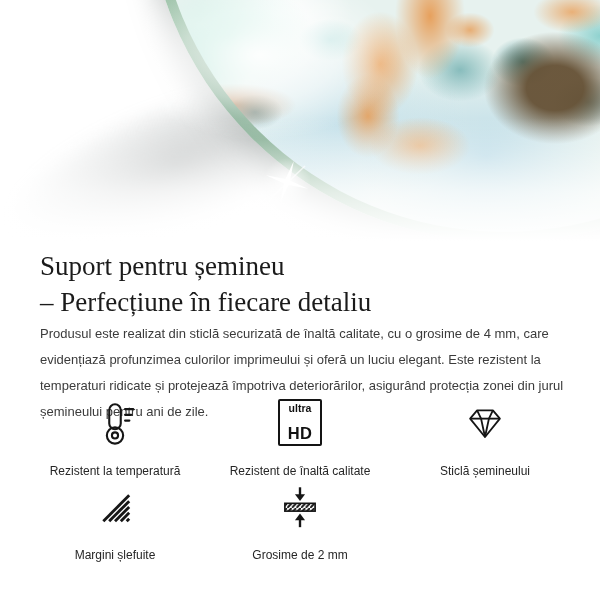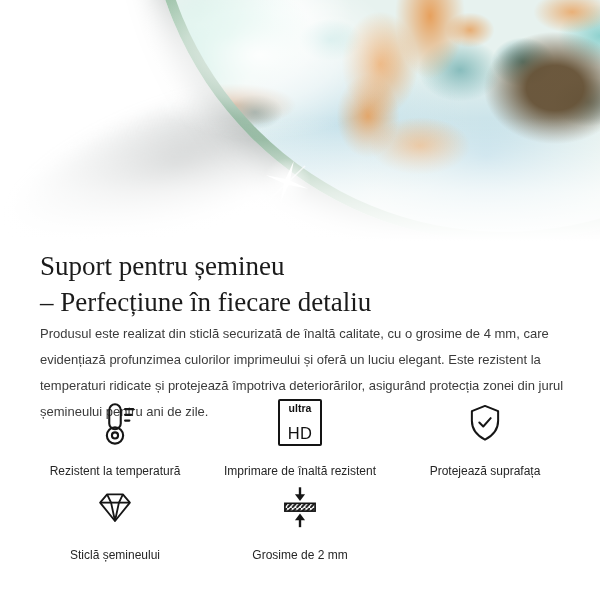--- a/index.html
+++ b/index.html
@@ -69,21 +69,21 @@
     display:grid;grid-template-columns:150px 220px 150px;grid-auto-rows:80px;row-gap:4px;
   }
   .feature{display:flex;flex-direction:column;align-items:center;justify-content:flex-start;}
   .icon-box{height:50px;display:flex;align-items:center;justify-content:flex-end;}
   .feature-label{font-size:12px;color:#262626;margin-top:17px;white-space:nowrap;}
   .hd-box{
     border:2.5px solid #141414;border-radius:2px;padding:2px 4px 3px;text-align:center;
     color:#111;min-width:32px;
   }
   .hd-top{display:block;font-size:10.5px;font-weight:600;line-height:11px;}
-  .hd-bottom{display:block;font-size:16.5px;font-weight:400;line-height:16px;letter-spacing:.3px;margin-top:11px;}
+  .hd-bottom{display:block;font-size:16.5px;font-weight:700;line-height:16px;letter-spacing:.3px;margin-top:11px;}
   svg.fico{display:block;}
 </style>
 </head>
 <body>
 
 <div id="app">
 
   <div class="hero">
     <div class="disc-shadow"></div>
     <div class="glass-disc">
@@ -130,45 +130,48 @@
       <div class="feature-label">Rezistent la temperatură</div>
     </div>
 
     <div class="feature">
       <div class="icon-box">
         <div class="hd-box">
           <span class="hd-top">ultra</span>
           <span class="hd-bottom">HD</span>
         </div>
       </div>
-      <div class="feature-label">Imprimare de înaltă rezistent</div>
+      <div class="feature-label">Rezistent de înaltă calitate</div>
     </div>
 
-    <div class="feature">
-      <div class="icon-box">
-        <svg class="fico" width="42" height="42" viewBox="0 0 48 48" fill="none" stroke="#161616" stroke-width="2.3" stroke-linecap="round" stroke-linejoin="round">
-          <path d="M24 4.5 L39 10.5 V21.5 C39 31.5 33 38.5 24 43 C15 38.5 9 31.5 9 21.5 V10.5 Z"></path>
-          <polyline points="17.5,23.5 22,28 30.5,18.5"></polyline>
-        </svg>
-      </div>
-      <div class="feature-label">Protejează suprafața</div>
-    </div>
 
     <div class="feature">
       <div class="icon-box">
         <svg class="fico" width="42" height="42" viewBox="0 0 48 48" fill="none" stroke="#161616" stroke-width="2.1" stroke-linejoin="round">
           <path d="M15 9.5 H33 L41 19 L24 40 L7 19 Z"></path>
           <line x1="7" y1="19" x2="41" y2="19"></line>
           <path d="M15 9.5 L19.5 19 L24 40"></path>
           <path d="M33 9.5 L28.5 19 L24 40"></path>
         </svg>
       </div>
       <div class="feature-label">Sticlă șemineului</div>
     </div>
 
+    <div class="feature">
+      <div class="icon-box">
+        <svg class="fico" width="40" height="40" viewBox="0 0 48 48" stroke="#161616" stroke-width="3.4">
+          <line x1="10" y1="41" x2="41" y2="10"></line>
+          <line x1="17" y1="41" x2="41" y2="17"></line>
+          <line x1="24" y1="41" x2="41" y2="24"></line>
+          <line x1="31" y1="41" x2="41" y2="31"></line>
+          <line x1="38" y1="41" x2="41" y2="38"></line>
+        </svg>
+      </div>
+      <div class="feature-label">Margini șlefuite</div>
+    </div>
 
     <div class="feature">
       <div class="icon-box">
         <svg class="fico" width="44" height="44" viewBox="0 0 48 48">
           <defs>
             <pattern id="hatch" patternUnits="userSpaceOnUse" width="5" height="5">
               <path d="M-1 6 L6 -1" stroke="#161616" stroke-width="2.2"></path>
             </pattern>
           </defs>
           <line x1="24" y1="2.5" x2="24" y2="11" stroke="#161616" stroke-width="2.6"></line>

